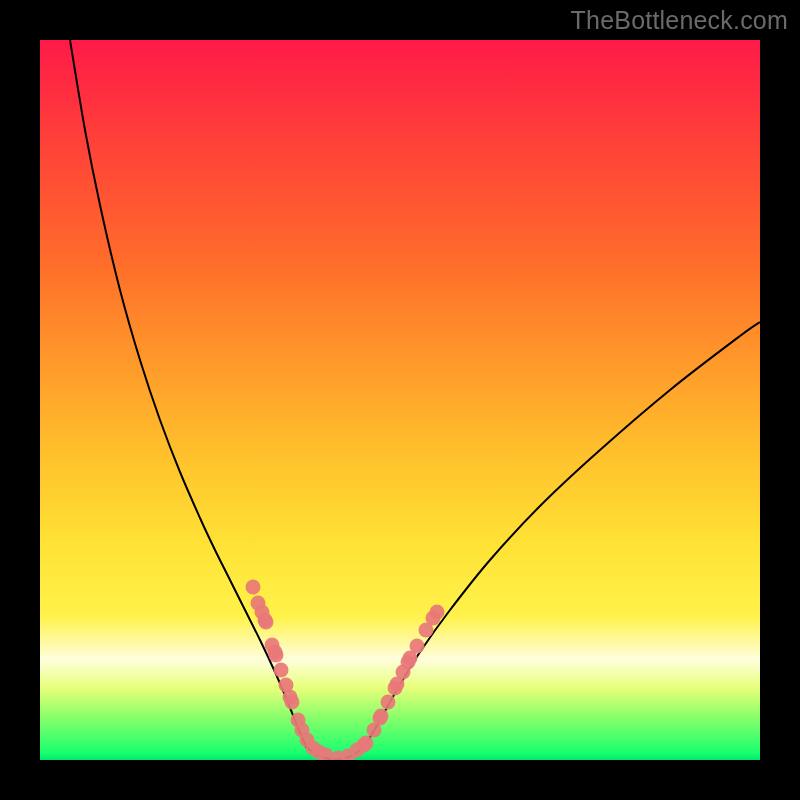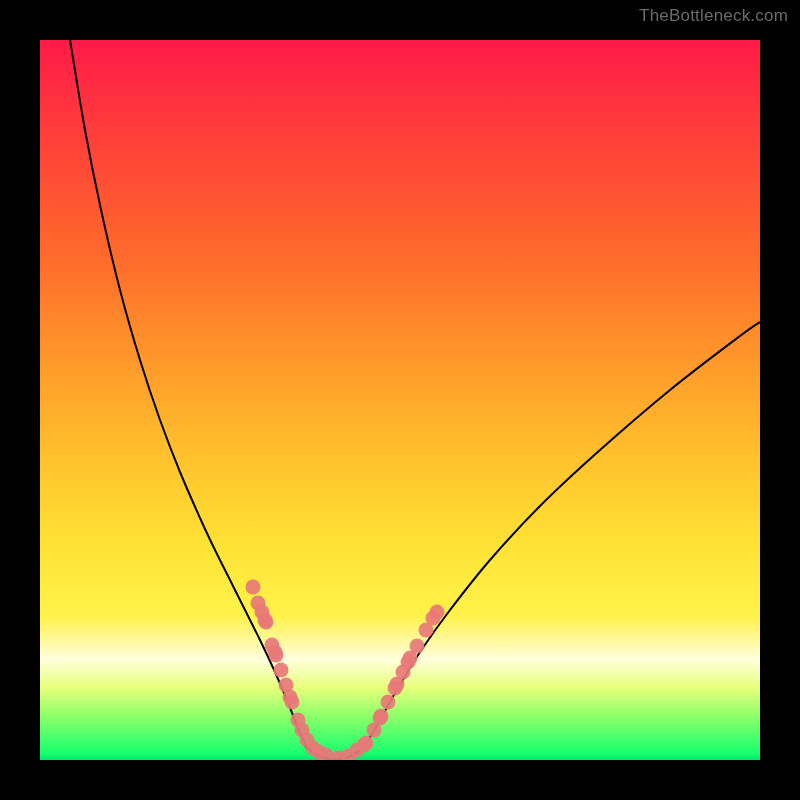--- a/index.html
+++ b/index.html
@@ -54,21 +54,21 @@
     left: 0;
     top: 0;
     width: 720px;
     height: 720px;
   }
   .watermark {
     position: absolute;
     top: 6px;
     right: 12px;
     color: #6a6a6a;
-    font-size: 17px;
+    font-size: 25px;
     font-weight: 500;
     letter-spacing: 0.2px;
   }
 </style>
 </head>
 <body>
 
 <div class="frame">
   <div class="watermark">TheBottleneck.com</div>
 

